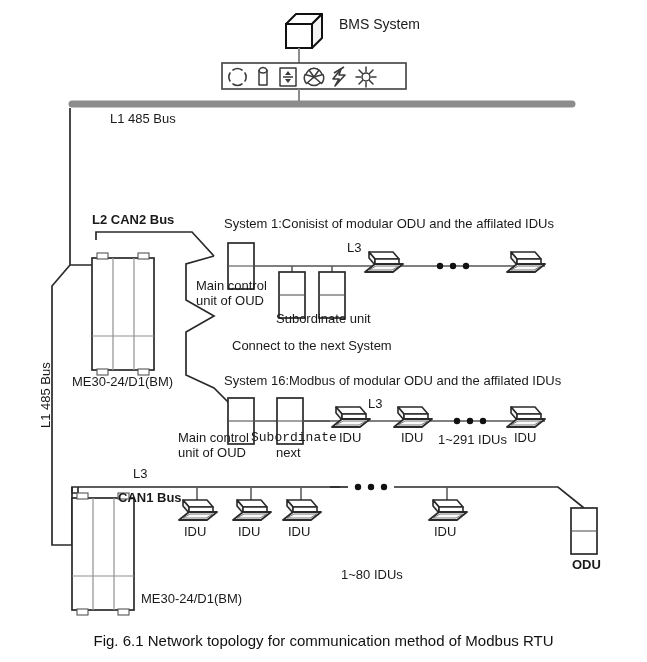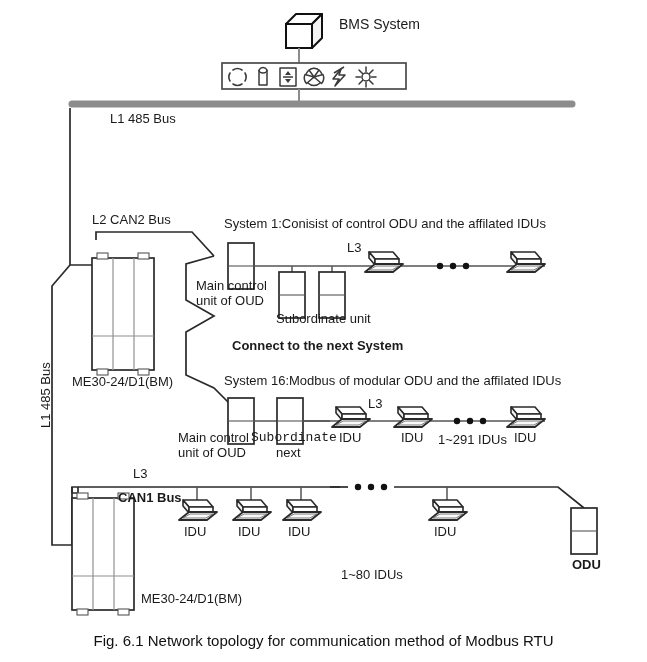--- a/index.html
+++ b/index.html
@@ -223,31 +223,31 @@
       <use href="#oduBox" x="571" y="508"></use>
     </g>
   </svg>
 
   <div class="lbl" style="left:339px; top:17px; font-size:14px;">BMS System</div>
 
   <div class="lbl" style="left:110px; top:111px;">L1 485 Bus</div>
 
   <div class="lbl vert" style="left:38px; top:428px;">L1 485 Bus</div>
 
-  <div class="lbl" style="left:92px; top:212px;">L2 CAN2 Bus</div>
+  <div class="lbl" style="left:92px; top:212px;font-weight:bold;">L2 CAN2 Bus</div>
 
   <div class="lbl" style="left:72px; top:374px;">ME30-24/D1(BM)</div>
 
-  <div class="lbl" style="left:224px; top:216px;">System 1:Conisist of control ODU and the affilated IDUs</div>
+  <div class="lbl" style="left:224px; top:216px;">System 1:Conisist of modular ODU and the affilated IDUs</div>
   <div class="lbl" style="left:196px; top:278px;">Main control</div>
   <div class="lbl" style="left:196px; top:293px;">unit of OUD</div>
   <div class="lbl" style="left:276px; top:311px;">Subordinate unit</div>
   <div class="lbl" style="left:347px; top:240px;">L3</div>
 
-  <div class="lbl" style="left:232px; top:338px;font-weight:bold;">Connect to the next System</div>
+  <div class="lbl" style="left:232px; top:338px;">Connect to the next System</div>
 
   <div class="lbl" style="left:224px; top:373px;">System 16:Modbus of modular ODU and the affilated IDUs</div>
   <div class="lbl" style="left:178px; top:430px;">Main control</div>
   <div class="lbl" style="left:178px; top:445px;">unit of OUD</div>
   <div class="lbl" style="left:251px; top:430px;font-family:Liberation Mono, monospace;">Subordinate</div>
   <div class="lbl" style="left:276px; top:445px;">next</div>
   <div class="lbl" style="left:368px; top:396px;">L3</div>
   <div class="lbl" style="left:339px; top:430px;">IDU</div>
   <div class="lbl" style="left:401px; top:430px;">IDU</div>
   <div class="lbl" style="left:438px; top:432px;">1~291 IDUs</div>

